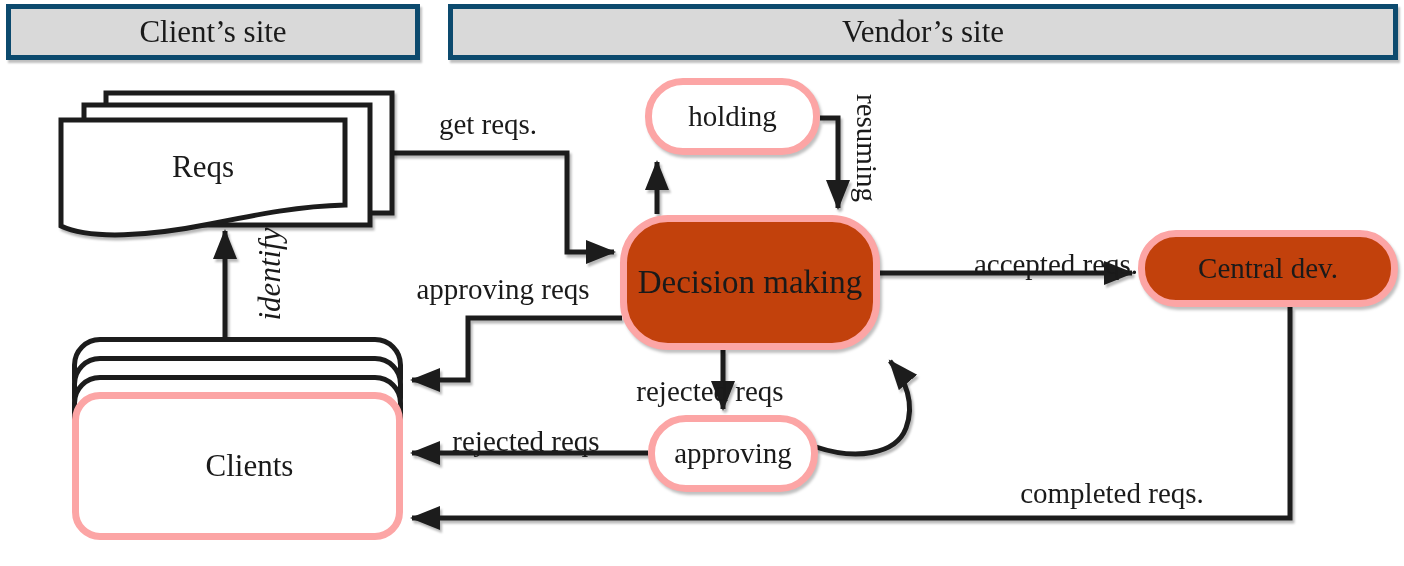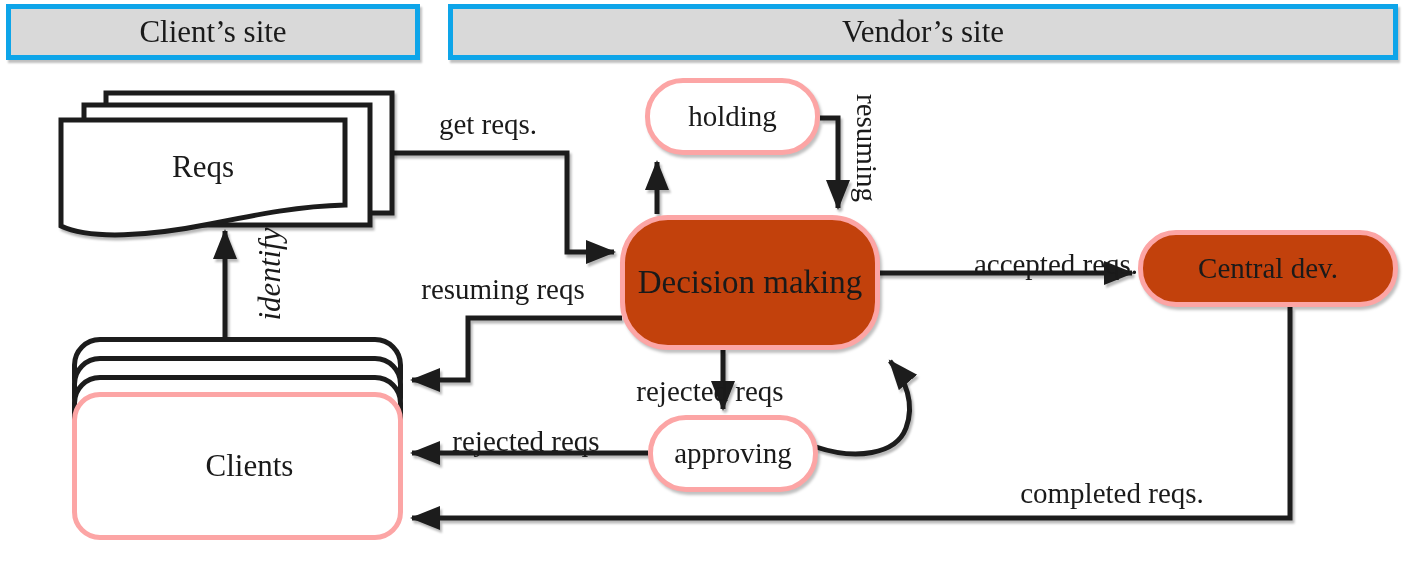--- a/index.html
+++ b/index.html
@@ -4,26 +4,26 @@
 <style>
   html,body{margin:0;padding:0;background:#ffffff;}
   .canvas{
     position:relative;width:1404px;height:566px;background:#ffffff;overflow:hidden;
     font-family:"Liberation Serif","DejaVu Serif",serif;color:#1a1a1a;
   }
   svg.edges{position:absolute;left:0;top:0;width:1404px;height:566px;}
   svg.edges .ln{stroke:#1c1c1c;stroke-width:5;fill:none;}
   svg.edges .shadowed{filter:drop-shadow(2px 3px 1px rgba(0,0,0,0.28));}
   .hdr{
-    position:absolute;box-sizing:border-box;background:#d9d9d9;border:5px solid #0ea5e9;
+    position:absolute;box-sizing:border-box;background:#d9d9d9;border:5px solid #0c4a6e;
     display:flex;align-items:center;justify-content:center;font-size:31px;
     box-shadow:2px 3px 2px rgba(0,0,0,0.25);
   }
   .node{
-    position:absolute;box-sizing:border-box;border:5px solid #fca5a5;
+    position:absolute;box-sizing:border-box;border:7px solid #fca5a5;
     display:flex;align-items:center;justify-content:center;font-size:29px;
     box-shadow:2px 3px 3px rgba(0,0,0,0.25);background:#ffffff;
   }
   .node.gray{background:#c2410c;}
   .pill{border-radius:38px;}
   .stack-layer{
     position:absolute;box-sizing:border-box;border:5px solid #1c1c1c;border-radius:28px;
     background:#ffffff;
   }
   .elabel{
@@ -104,19 +104,19 @@
   <div class="stack-layer" style="left:72px;top:337px;width:331px;height:70px;"></div>
   <div class="stack-layer" style="left:72px;top:356px;width:331px;height:70px;"></div>
   <div class="stack-layer" style="left:72px;top:375px;width:331px;height:70px;"></div>
   <div class="node" style="left:72px;top:392px;width:331px;height:148px;border-radius:28px;box-shadow:none;">
     <span style="font-size:31px;margin-left:24px;">Clients</span>
   </div>
 
   <div class="elabel" style="left:488px;top:124px;">get reqs.</div>
   <div class="elabel rot-ccw" style="left:269px;top:274px;font-size:31px;">identify</div>
   <div class="elabel rot-cw" style="left:866px;top:148px;">resuming</div>
-  <div class="elabel" style="left:503px;top:289px;">resuming reqs</div>
+  <div class="elabel" style="left:503px;top:289px;">approving reqs</div>
   <div class="elabel" style="left:1056px;top:240px;margin-top:24px;">accepted reqs.</div>
   <div class="elabel" style="left:710px;top:391px;">rejected reqs</div>
   <div class="elabel" style="left:526px;top:441px;">rejected reqs</div>
   <div class="elabel" style="left:1112px;top:493px;">completed reqs.</div>
 
 </div>
 
 </body></html>

